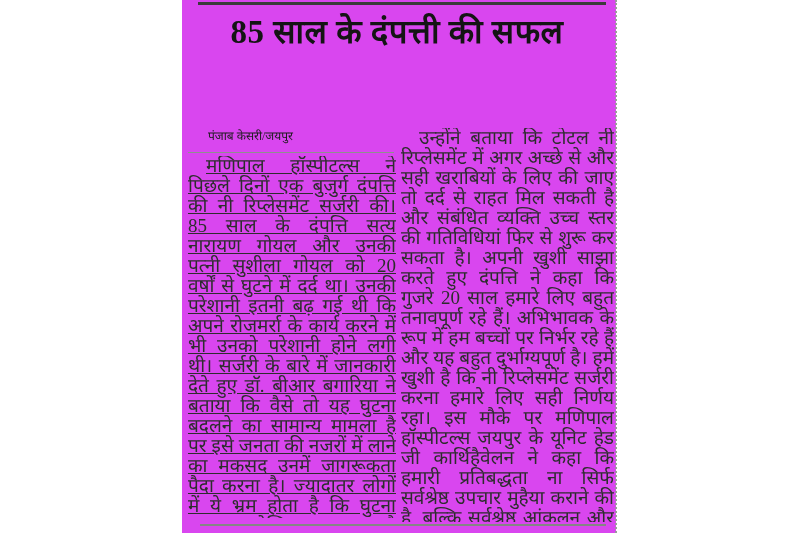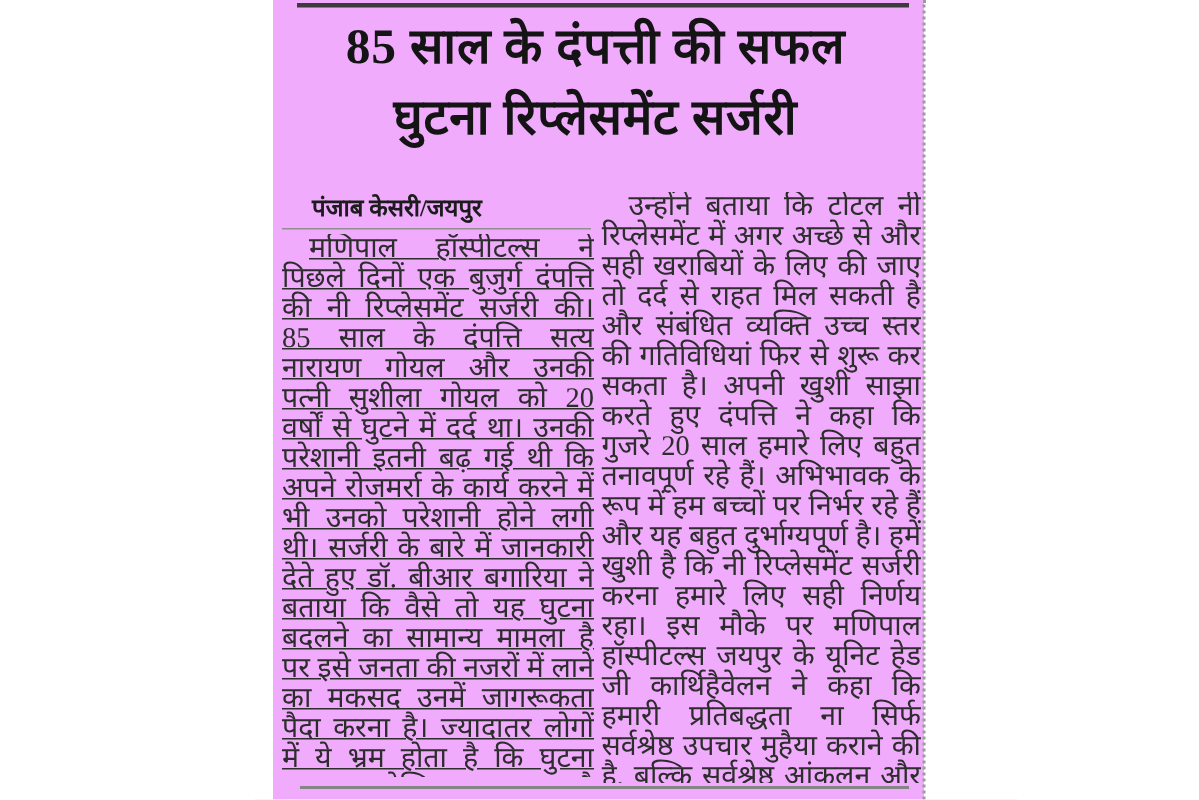--- a/index.html
+++ b/index.html
@@ -11,21 +11,21 @@
   }
   .page {
     position: relative;
     width: 799px; height: 533px;
     background: #ffffff;
   }
   .clipping {
     position: absolute;
     left: 182px; top: 0;
     width: 434px; height: 533px;
-    background: #f0abfc;
+    background: #d946ef;
     overflow: hidden;
   }
   .top-rule {
     position: absolute;
     left: 16px; top: 2px;
     width: 408px; height: 3px;
     background: #3b3b3b;
   }
   .headline {
     position: absolute;
@@ -35,22 +35,22 @@
     font-weight: bold;
     line-height: 47px;
     color: #141414;
     letter-spacing: 0.5px;
   }
   .byline {
     position: absolute;
     left: 6px; top: 127px;
     width: 208px;
     padding-left: 20px;
-    font-size: 16px;
-    font-weight: bold;
+    font-size: 12px;
+    font-weight: normal;
     color: #1c1c1c;
     white-space: nowrap;
   }
   .byline-rule {
     position: absolute;
     left: 6px; top: 152px;
     width: 206px; height: 1px;
     background: #8f8f8f;
   }
   .body-col {
@@ -90,21 +90,20 @@
 <body>
 
 <div class="page">
 
   <div class="clipping">
 
     <div class="top-rule"></div>
 
     <div class="headline">
       <div>85 साल के दंपत्ती की सफल</div>
-      <div>घुटना रिप्लेसमेंट सर्जरी</div>
     </div>
 
     <div class="byline">पंजाब केसरी/जयपुर</div>
 
     <div class="byline-rule"></div>
 
     <div class="body-col col-left">मणिपाल हॉस्पीटल्स ने पिछले दिनों एक बुजुर्ग दंपत्ति की नी रिप्लेसमेंट सर्जरी की। 85 साल के दंपत्ति सत्य नारायण गोयल और उनकी पत्नी सुशीला गोयल को 20 वर्षों से घुटने में दर्द था। उनकी परेशानी इतनी बढ़ गई थी कि अपने रोजमर्रा के कार्य करने में भी उनको परेशानी होने लगी थी। सर्जरी के बारे में जानकारी देते हुए डॉ. बीआर बगारिया ने बताया कि वैसे तो यह घुटना बदलने का सामान्य मामला है पर इसे जनता की नजरों में लाने का मकसद उनमें जागरूकता पैदा करना है। ज्यादातर लोगों में ये भ्रम होता है कि घुटना बदलना जोखिम भरा काम है और इसमें कई जटिलताएं होती हैं। प्रत्यारोपण के बाद रिकवरी की संभावना बहुत कम रहती है।</div>
 
     <div class="body-col col-right">उन्होंने बताया कि टोटल नी रिप्लेसमेंट में अगर अच्छे से और सही खराबियों के लिए की जाए तो दर्द से राहत मिल सकती है और संबंधित व्यक्ति उच्च स्तर की गतिविधियां फिर से शुरू कर सकता है। अपनी खुशी साझा करते हुए दंपत्ति ने कहा कि गुजरे 20 साल हमारे लिए बहुत तनावपूर्ण रहे हैं। अभिभावक के रूप में हम बच्चों पर निर्भर रहे हैं और यह बहुत दुर्भाग्यपूर्ण है। हमें खुशी है कि नी रिप्लेसमेंट सर्जरी करना हमारे लिए सही निर्णय रहा। इस मौके पर मणिपाल हॉस्पीटल्स जयपुर के यूनिट हेड जी कार्थिहैवेलन ने कहा कि हमारी प्रतिबद्धता ना सिर्फ सर्वश्रेष्ठ उपचार मुहैया कराने की है, बल्कि सर्वश्रेष्ठ आंकलन और उपयुक्त उपचार मुहैया कराने की भी है।</div>
 

